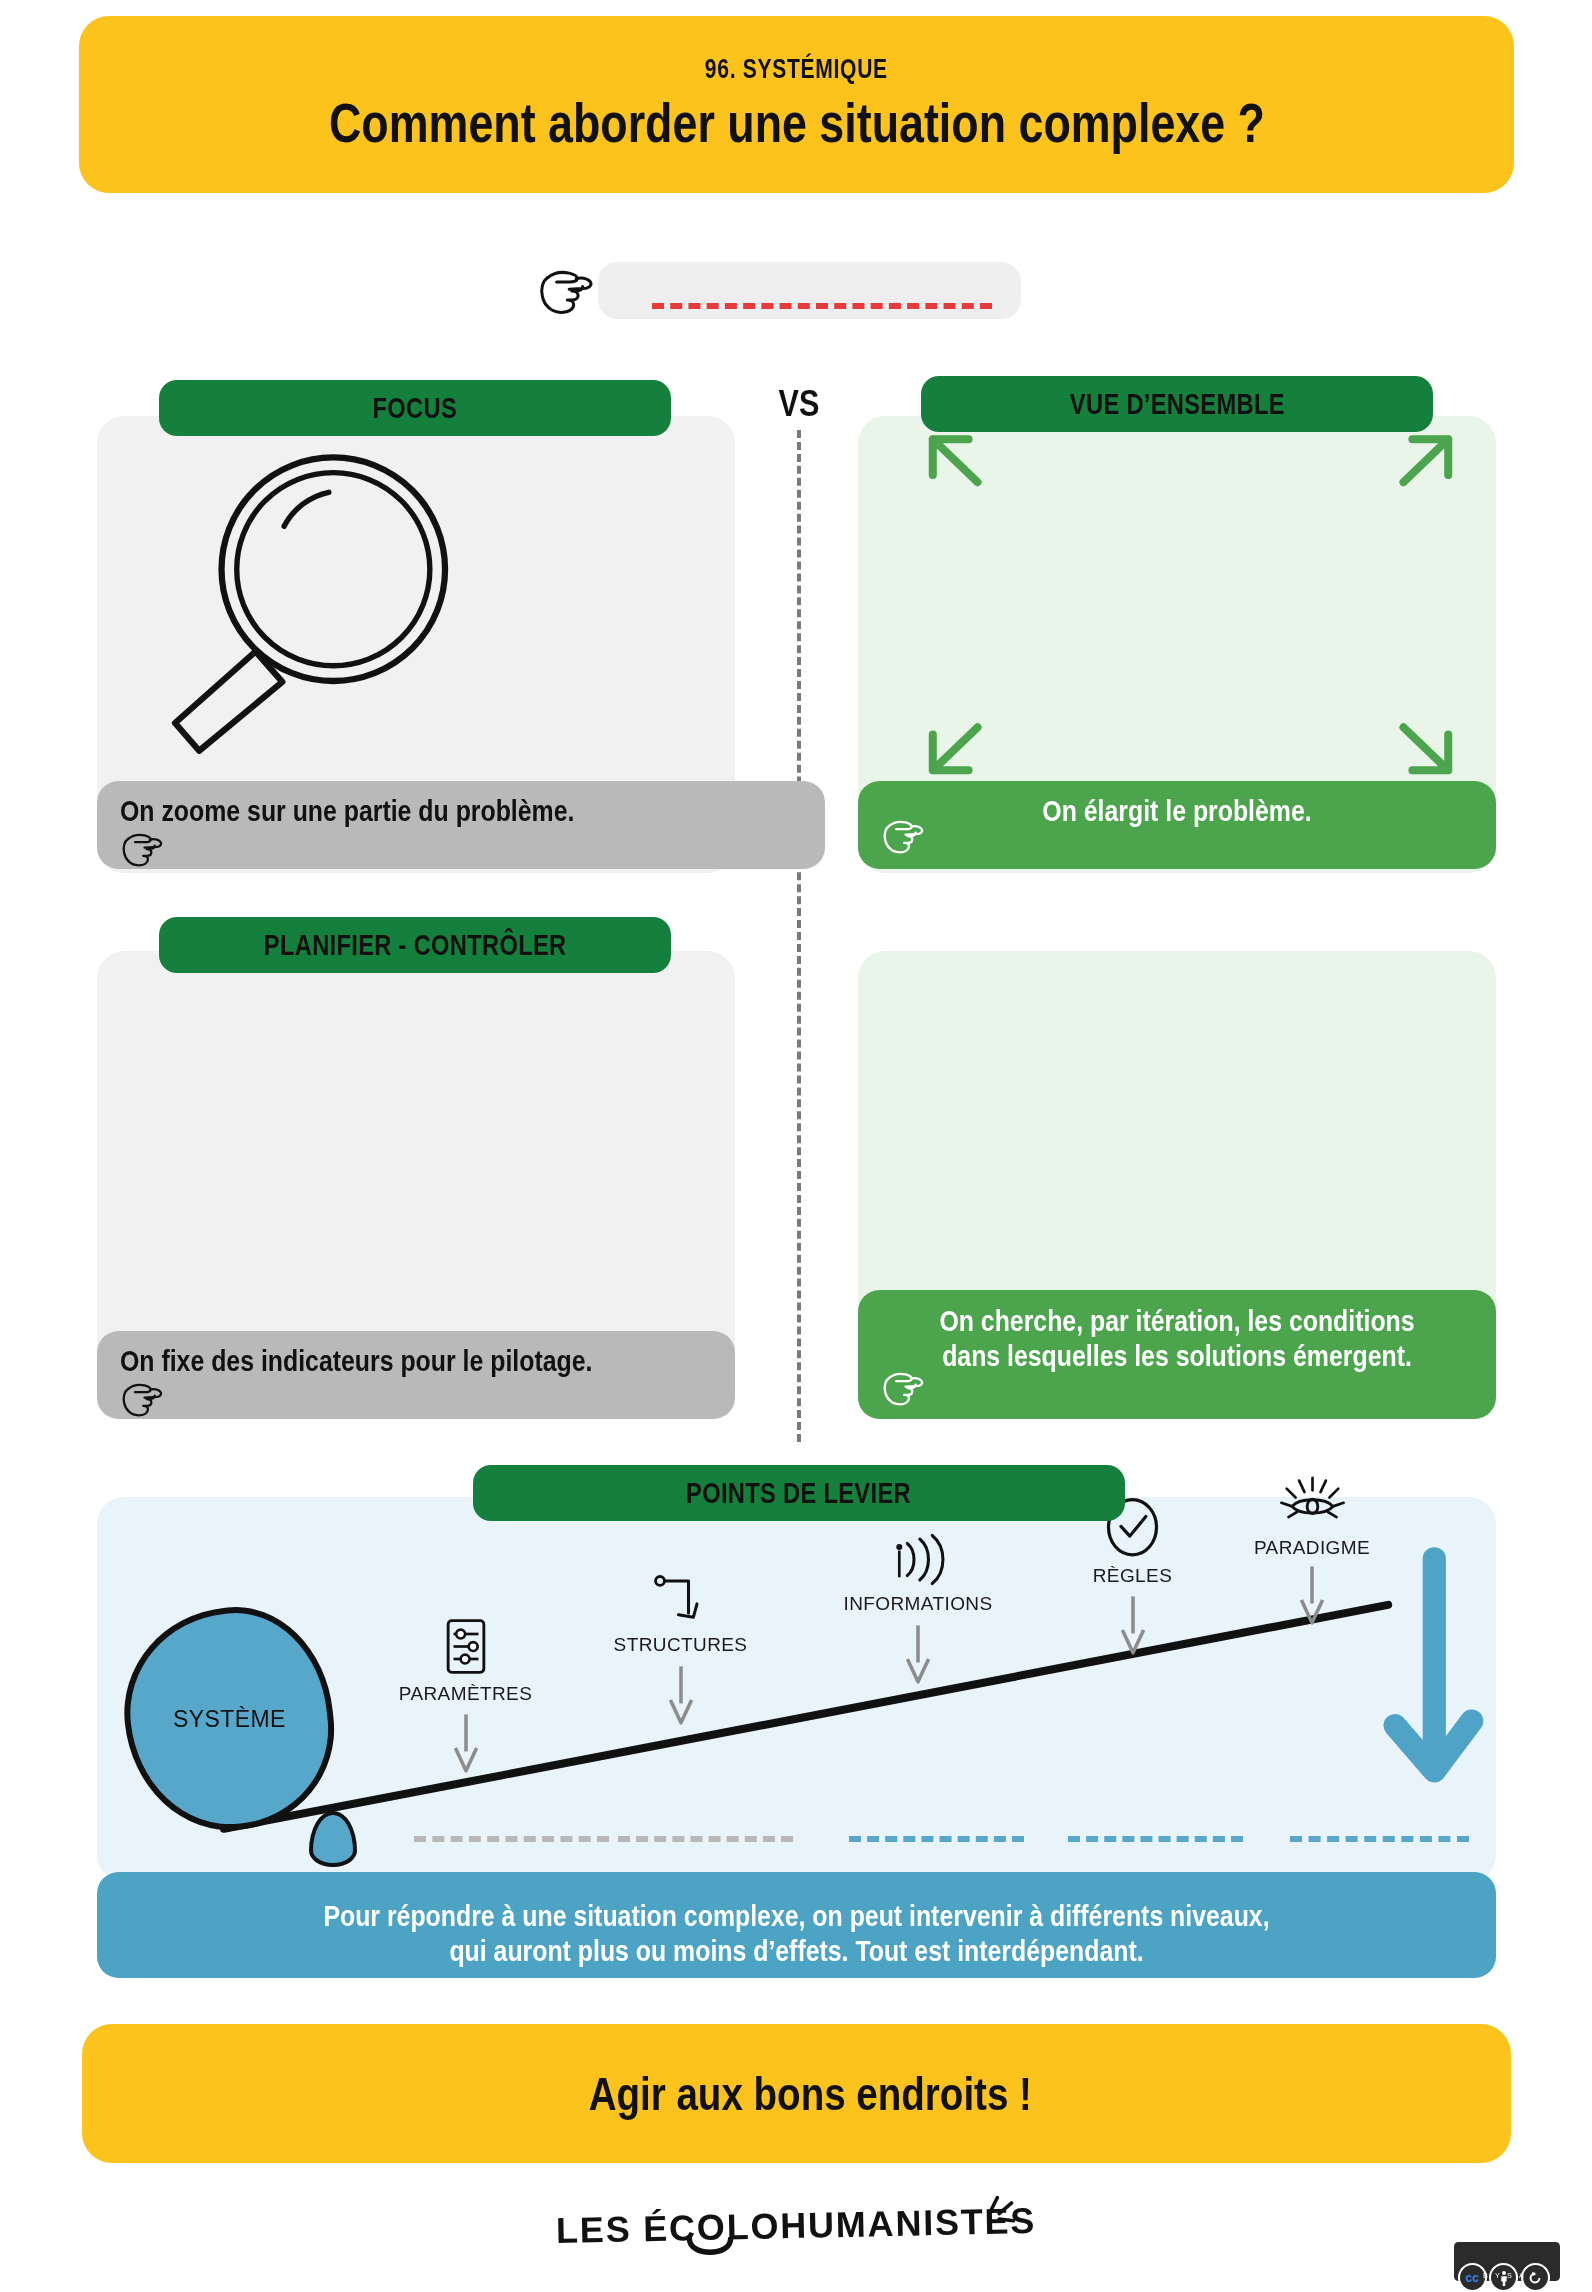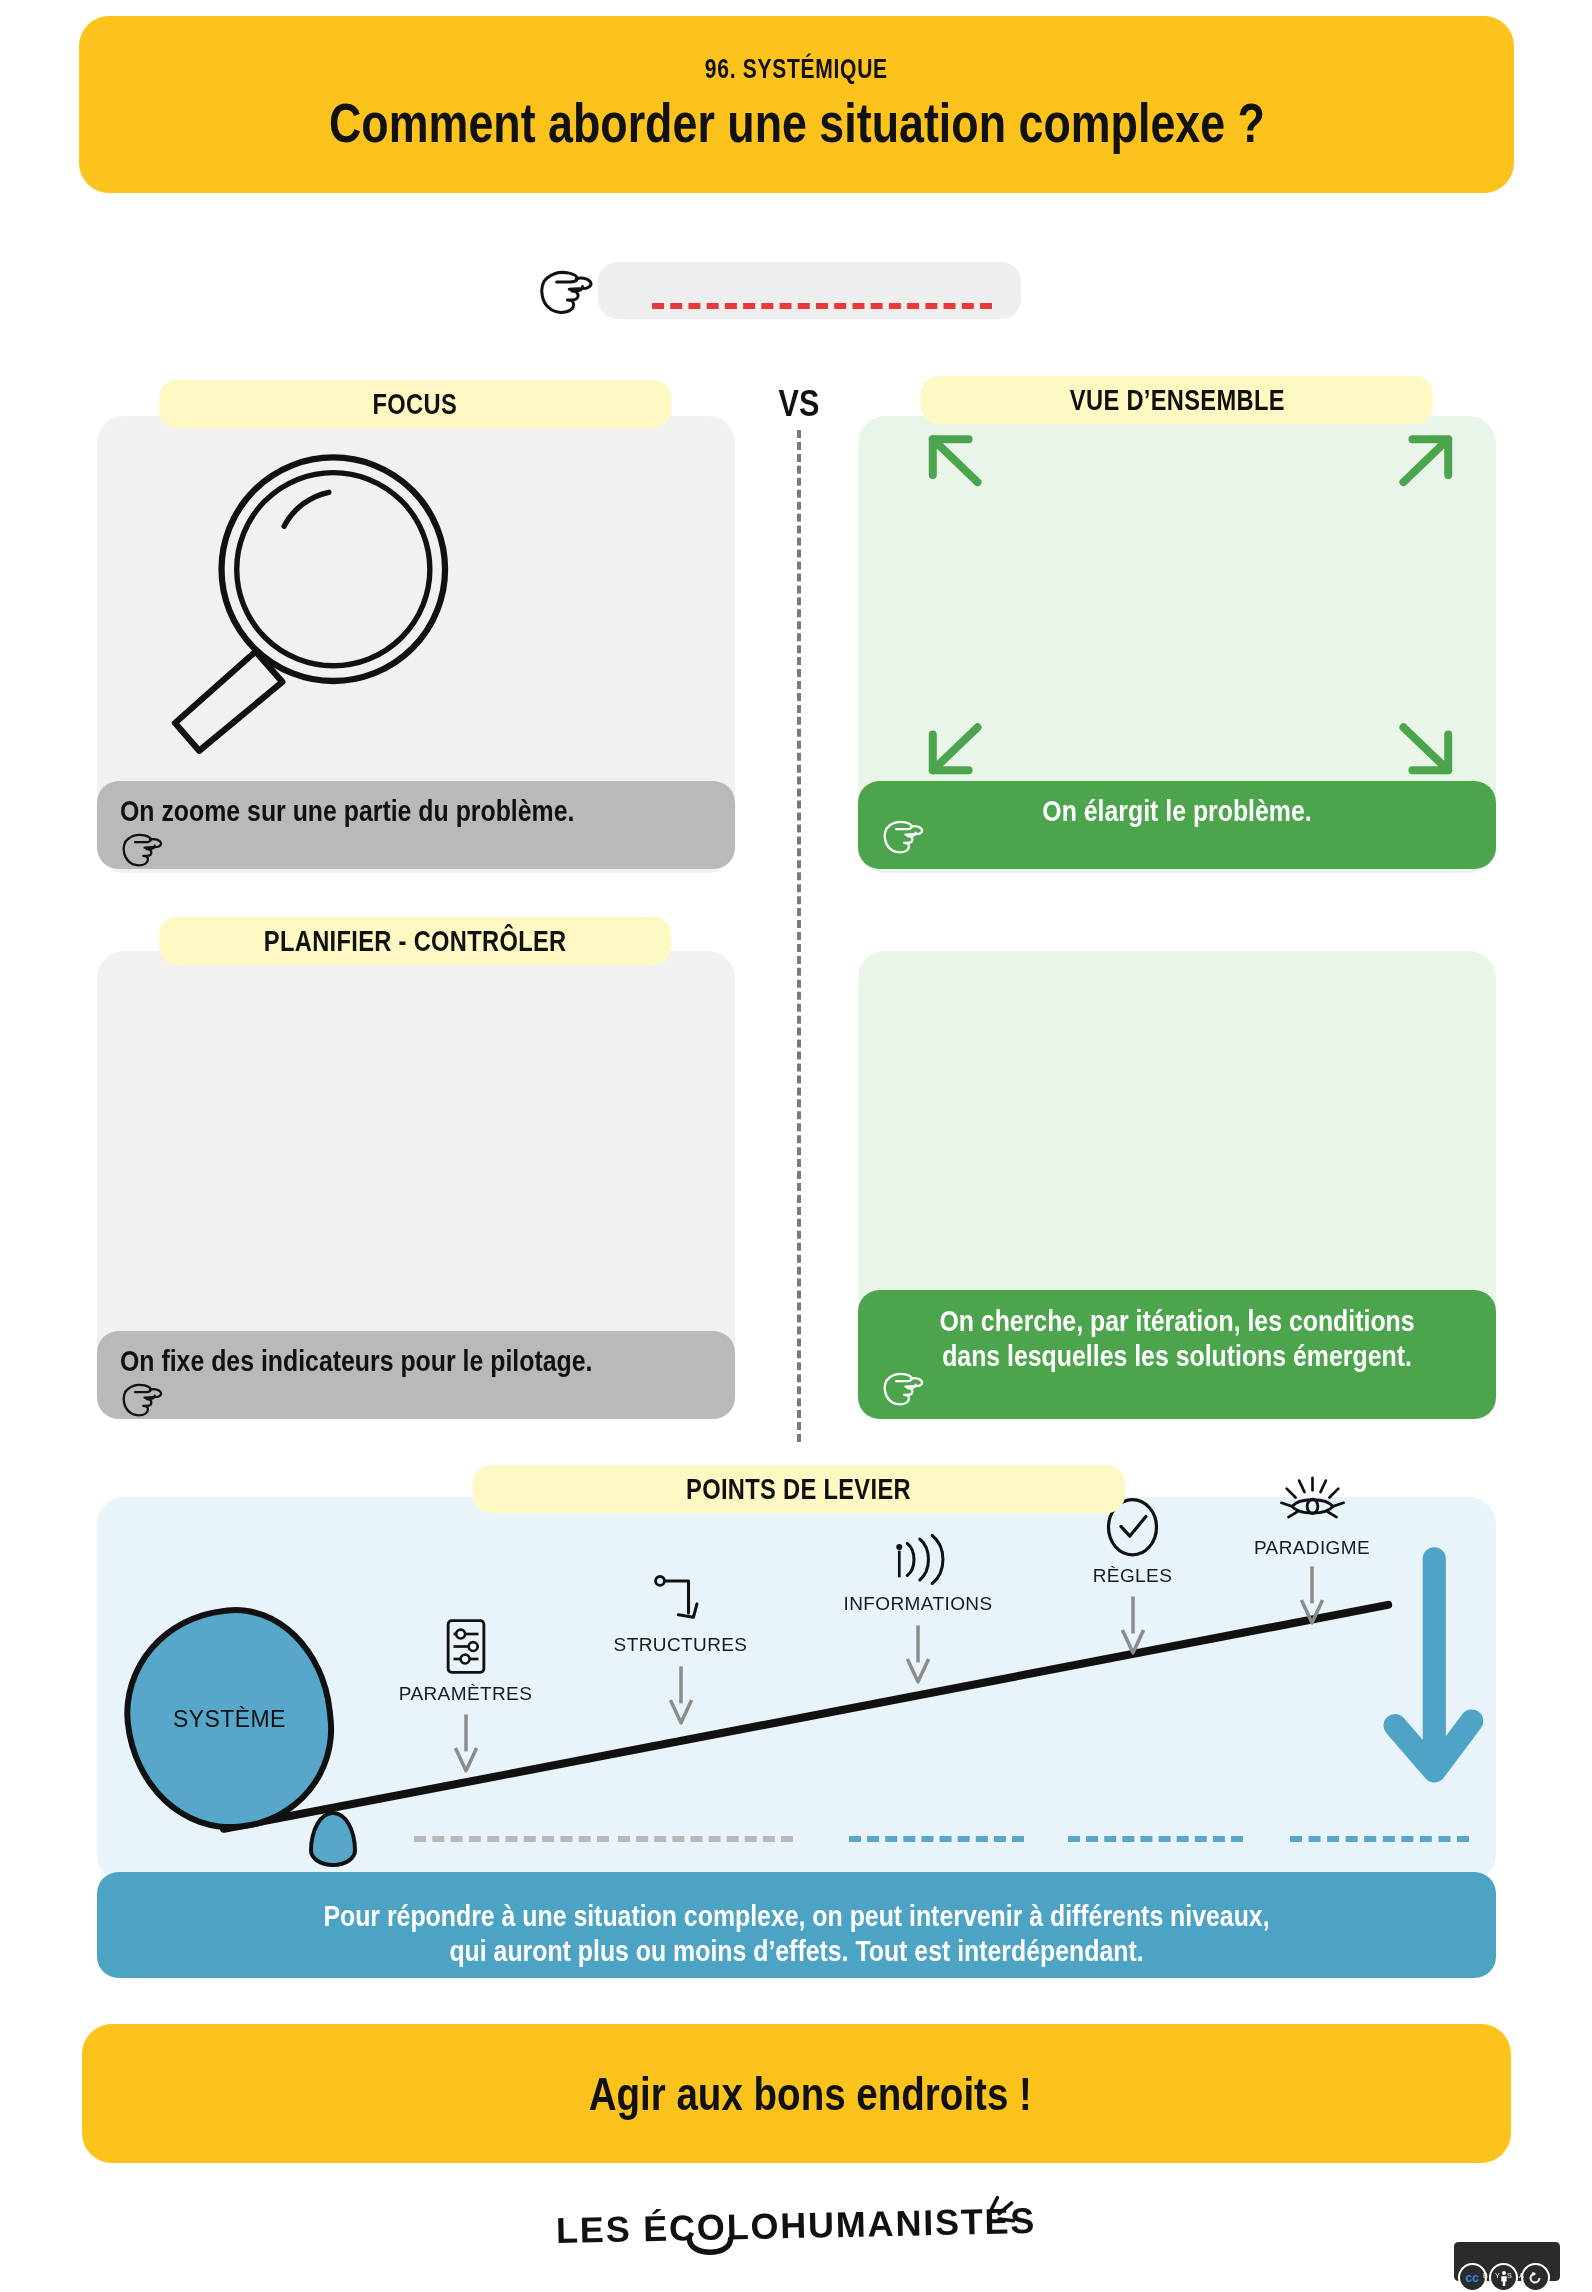--- a/index.html
+++ b/index.html
@@ -97,23 +97,23 @@
   .panel {
     position: absolute;
     border-radius: 27px;
   }
   .panel-grey  { background: #F1F1F1; }
   .panel-green { background: #EAF5EA; }
   .panel-blue  { background: #E8F4F9; }
 
   .panel-hdr {
     position: absolute;
-    height: 48px;
+    height: 56px;
     border-radius: 18px;
-    background: #fef9c3;
+    background: #15803d;
     display: flex;
     align-items: center;
     justify-content: center;
     z-index: 4;
   }
   .panel-hdr span {
     font-family: "Liberation Sans Narrow", "Liberation Sans", sans-serif;
     font-weight: 700;
     font-size: 29.6px;
     color: #111;
@@ -306,21 +306,21 @@
     <span>FOCUS</span>
   </div>
 
   <svg style="position:absolute;left:150px;top:444px;" width="304" height="322" viewBox="0 0 340 360">
     <circle cx="205" cy="140" r="125" fill="none" stroke="#111" stroke-width="7"></circle>
     <circle cx="205" cy="140" r="108" fill="none" stroke="#111" stroke-width="6"></circle>
     <path d="M150 92 C160 72 180 58 200 54" fill="none" stroke="#111" stroke-width="6" stroke-linecap="round"></path>
     <path d="M118 232 L28 312 L55 343 L148 266 Z" fill="none" stroke="#111" stroke-width="7" stroke-linejoin="round"></path>
   </svg>
 
-  <div class="caption grey-cap" style="left:97px; top:781px; width:638px; height:88px;">
+  <div class="caption grey-cap" style="left:97px; top:781px; width:728px; height:88px;">
     <span class="ctext dark-text">On zoome sur une partie du problème.</span>
     <span class="cap-hand">
       <svg width="45" height="38" viewBox="0 0 66 56">
         <path d="M44 14 C50 13 56 14 59 17 C62 20 60 24 55 25 L36 26
                  M12 13 C6 17 4 26 6 34 C8 44 16 52 27 52 C36 52 41 48 41 43
                  C41 40 38 38 34 38 L39 38 C43 38 46 36 46 33 C46 30 43 28 39 28
                  L43 28 C48 28 51 26 51 23" fill="none" stroke="#111" stroke-width="3.4" stroke-linecap="round" stroke-linejoin="round"></path>
         <path d="M12 13 C18 8 27 6 36 8 C42 9.5 45 11.5 45 14 C45 16.5 41 18 36 18 L22 18" fill="none" stroke="#111" stroke-width="3.4" stroke-linecap="round" stroke-linejoin="round"></path>
       </svg>
     </span>

